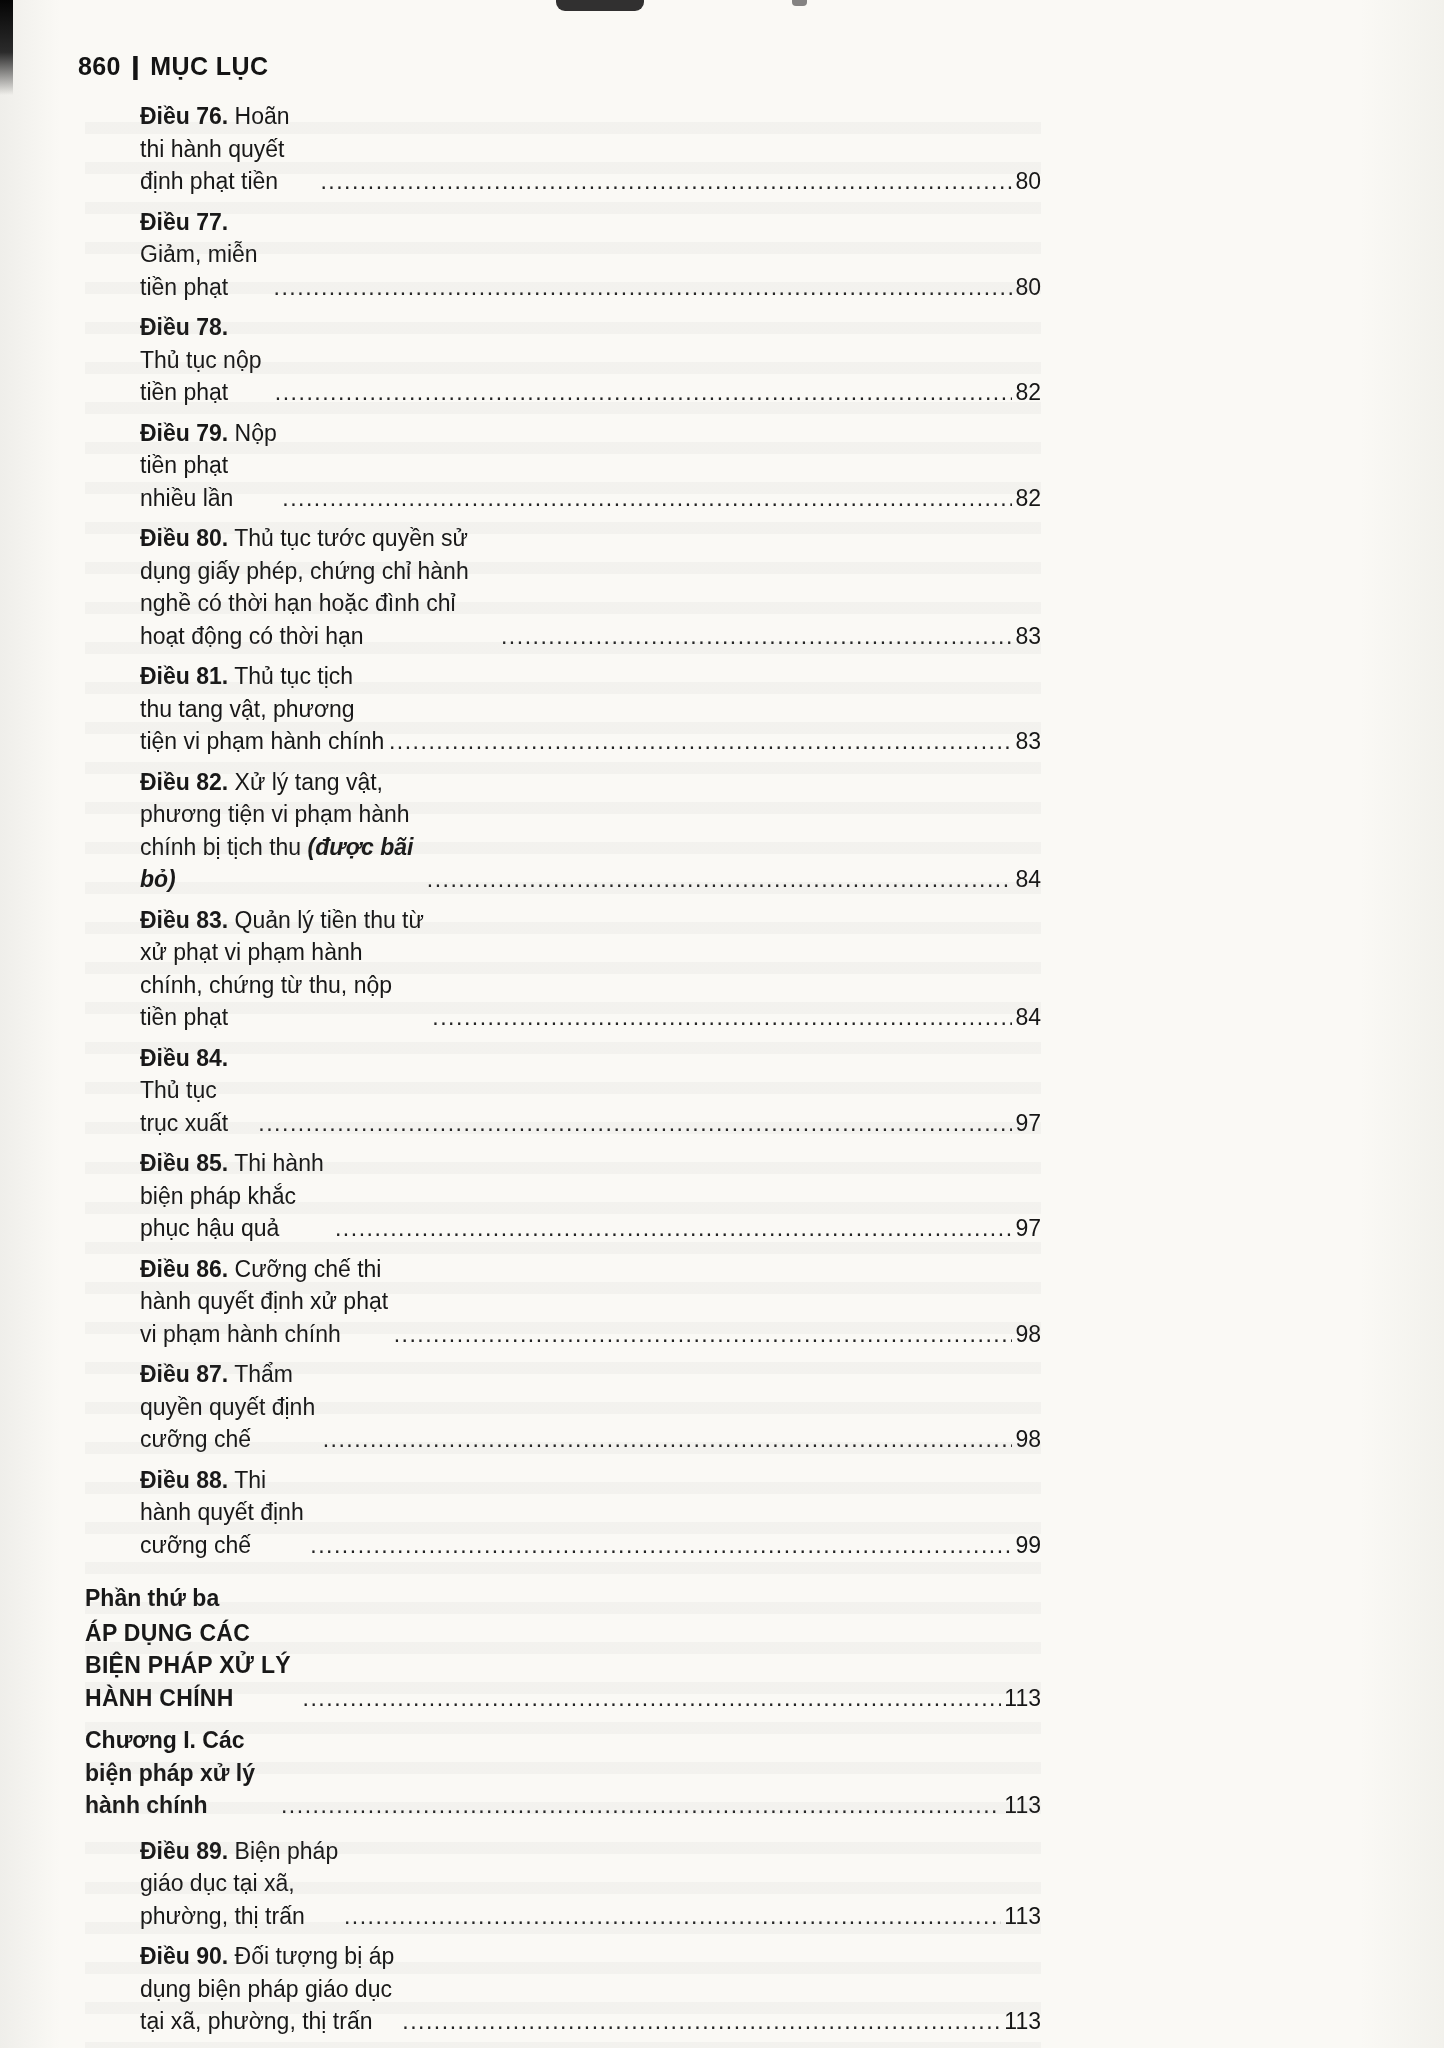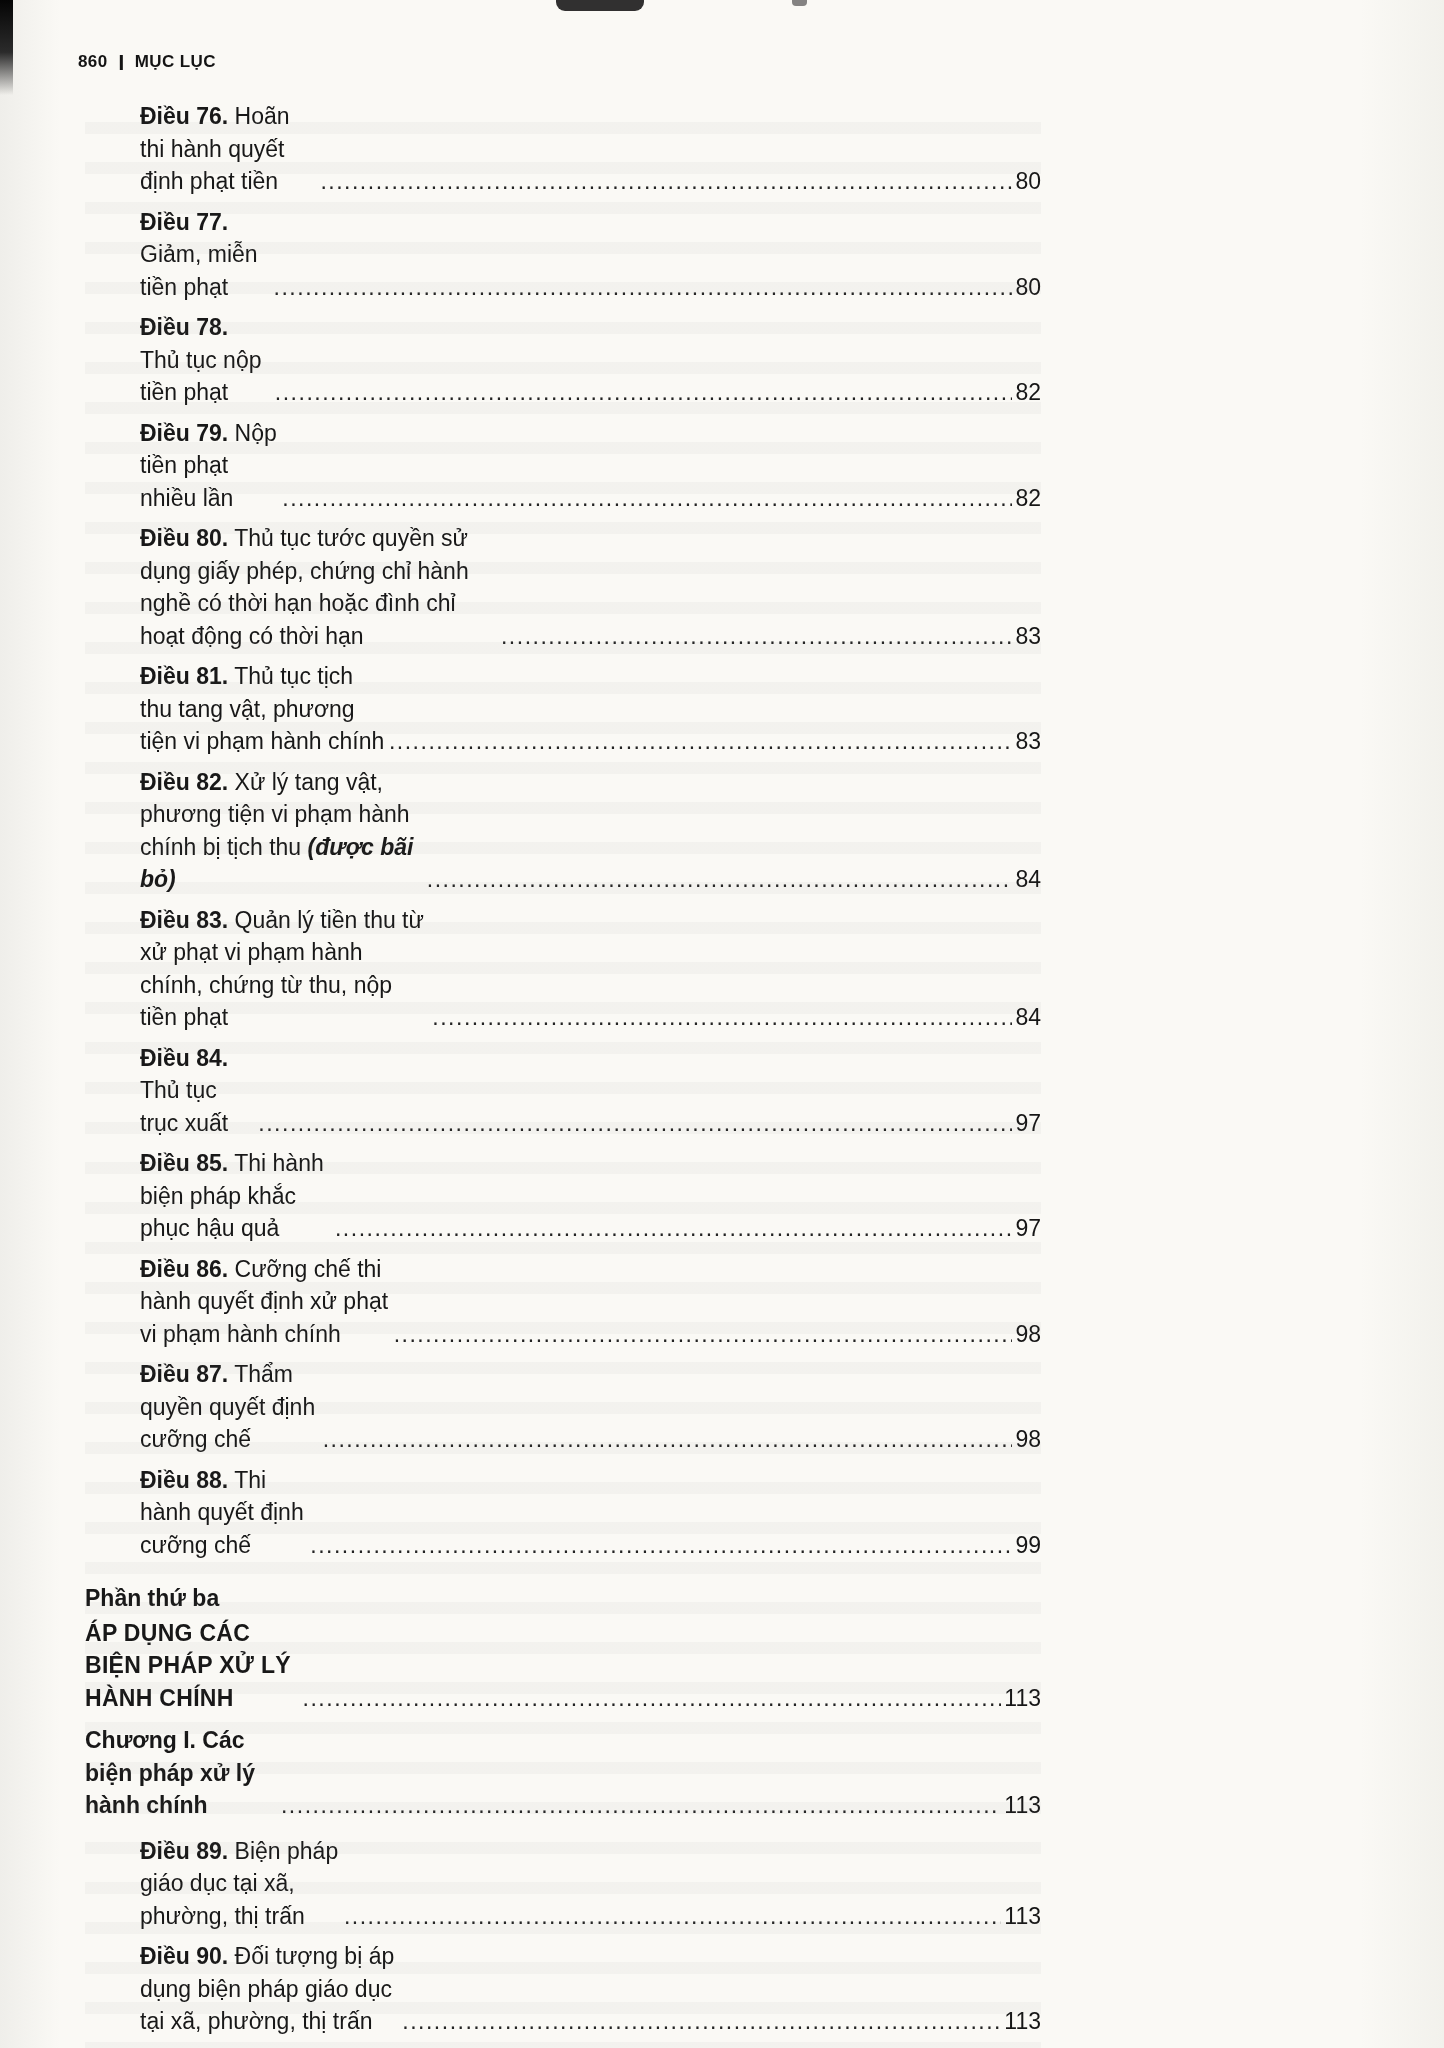--- a/index.html
+++ b/index.html
@@ -23,21 +23,21 @@
     background: #222; border-radius: 0 0 4px 4px; opacity: .55;
   }
   .artifact-corner {
     left: 0; top: 0; width: 13px; height: 95px;
     background: linear-gradient(180deg, #050505 0%, #2b2b2b 55%, rgba(0,0,0,0) 100%);
   }
 
   
   .page-header {
     position: absolute; left: 78px; top: 52px;
-    font-size: 17px; font-weight: 700; letter-spacing: .4px; color: #141414;
+    font-size: 25px; font-weight: 700; letter-spacing: .4px; color: #141414;
     display: flex; align-items: flex-start;
   }
   .header-divider { margin: 0 11px; font-weight: 700; transform: scaleX(1.4); }
 
   
   .toc {
     position: absolute; left: 85px; top: 100px; width: 956px;
   }
   
   .toc::before {

